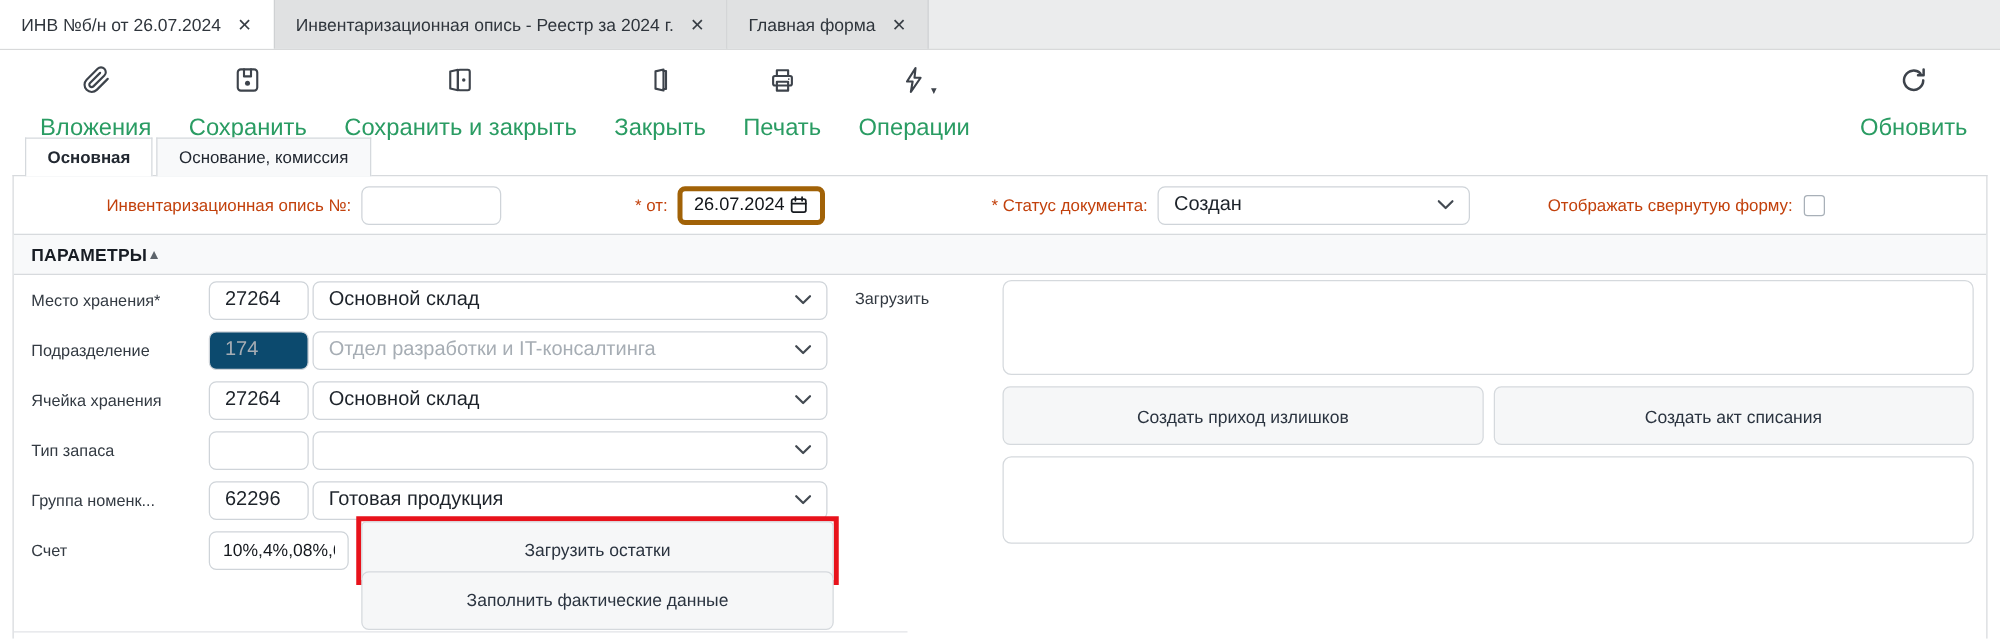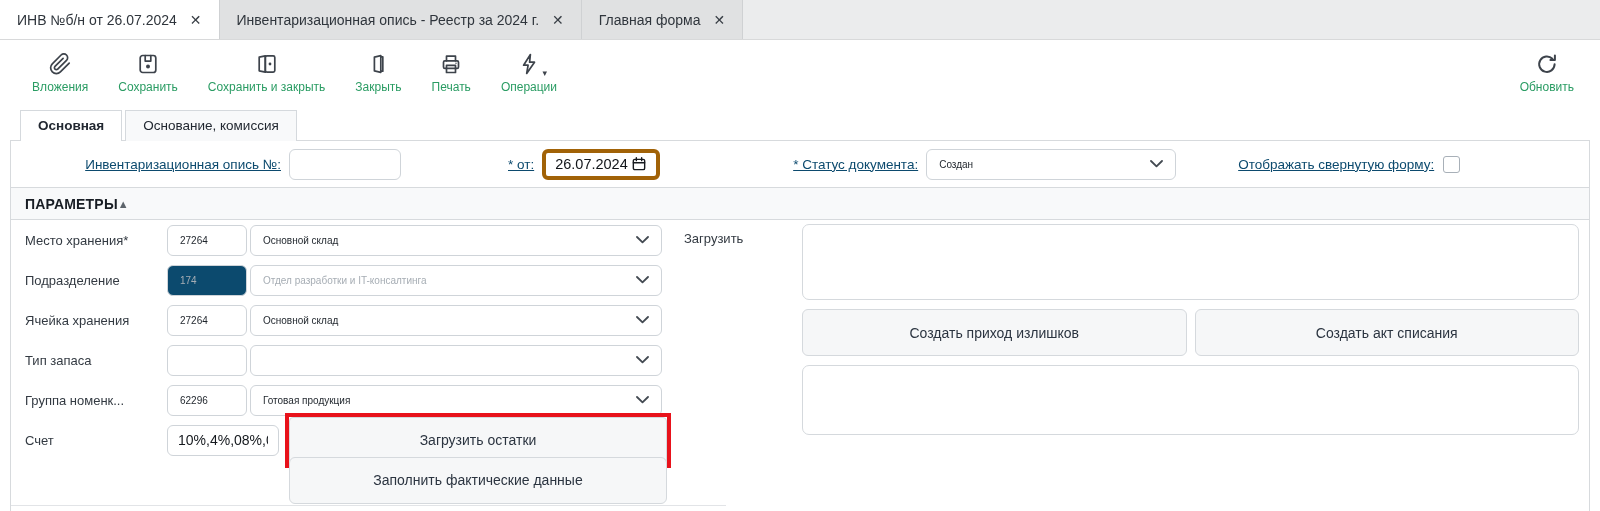--- a/index.html
+++ b/index.html
@@ -12,38 +12,38 @@
   .tabbar { display:flex; height:40px; background:#ebeced; border-bottom:1px solid #d8d9da; }
   .wtab { display:flex; align-items:center; gap:13px; padding:0 17px; background:#e0e1e2;
           border-right:1px solid #cfd1d3; font-size:14px; color:#2f353c; cursor:pointer; white-space:nowrap; }
   .wtab.active { background:#fff; }
   .wtab .x { font-size:14px; font-weight:700; color:#383e45; line-height:1; }
   
   .toolbar { display:flex; align-items:flex-start; gap:30px; padding:11px 26px 0 32px; height:70px; background:#fff; }
   .tbtn { display:flex; flex-direction:column; align-items:center; gap:3px; cursor:pointer; }
   .tbtn .ticon { position:relative; width:26px; height:26px; display:flex; align-items:center; justify-content:center; }
   .tbtn svg { width:24px; height:24px; stroke:#3d434b; fill:none; stroke-width:1.7; stroke-linecap:round; stroke-linejoin:round; }
-  .tbtn .tlabel { font-size:12px; color:#2a9c63; white-space:nowrap; }
+  .tbtn .tlabel { font-size:19px; color:#2a9c63; white-space:nowrap;margin-top:12px; }
   .tbtn .caret { position:absolute; right:-5px; bottom:-1px; font-size:9px; color:#3d434b; }
   .tb-refresh { margin-left:auto; }
   
   .formtabs { display:flex; padding-left:20px; position:relative; z-index:2; margin-bottom:-1px; }
   .ftab { padding:7px 17px 8px; font-size:13.5px; color:#222831; background:#f8f9fa;
           border:1px solid #d5d9dd; border-bottom:none; margin-right:3px; cursor:pointer; white-space:nowrap; }
   .ftab.active { background:#fff; font-weight:700; }
   
   .panel { margin:0 10px; border:1px solid #d7dadd; border-bottom:none; background:#fff; height:371px; position:relative; }
   .hdr-row { display:flex; align-items:center; height:46px; padding:0 14px; }
-  .flabel { color:#0c4a6e; white-space:nowrap;text-decoration:underline; }
+  .flabel { color:#c2410c; white-space:nowrap; }
   .inp { height:31px; border:1px solid #cfd4d9; border-radius:6px; background:#fff; padding:0 10px;
          font-family:inherit; font-size:14px; color:#14181d; outline:none; }
   .datebox { display:flex; align-items:center; justify-content:space-between; width:118px; height:31px;
              border:4px solid #a16207; border-radius:6px; padding:0 9px; font-size:14.5px; color:#111519; cursor:pointer; }
   .selectbox { display:flex; align-items:center; justify-content:space-between; height:31px;
-               border:1px solid #cfd4d9; border-radius:6px; padding:0 12px; font-size:10px; color:#1d232a;
+               border:1px solid #cfd4d9; border-radius:6px; padding:0 12px; font-size:16px; color:#1d232a;
                background:#fff; cursor:pointer; }
   .checkbox { width:17px; height:17px; border:1px solid #a8b0b8; border-radius:3px; background:#fff;
               margin-left:9px; cursor:pointer; flex:none; }
   
   .sec-hdr { display:flex; align-items:center; justify-content:flex-start; height:33px;
              background:#f8f9fa; border-top:1px solid #d7dadd; border-bottom:1px solid #d7dadd;
              padding:0 44px 0 14px; }
   .sec-title { font-weight:700; font-size:14px; color:#181d24; letter-spacing:.2px; }
   .collapse { font-size:11px; color:#5d646b; cursor:pointer; }
   

